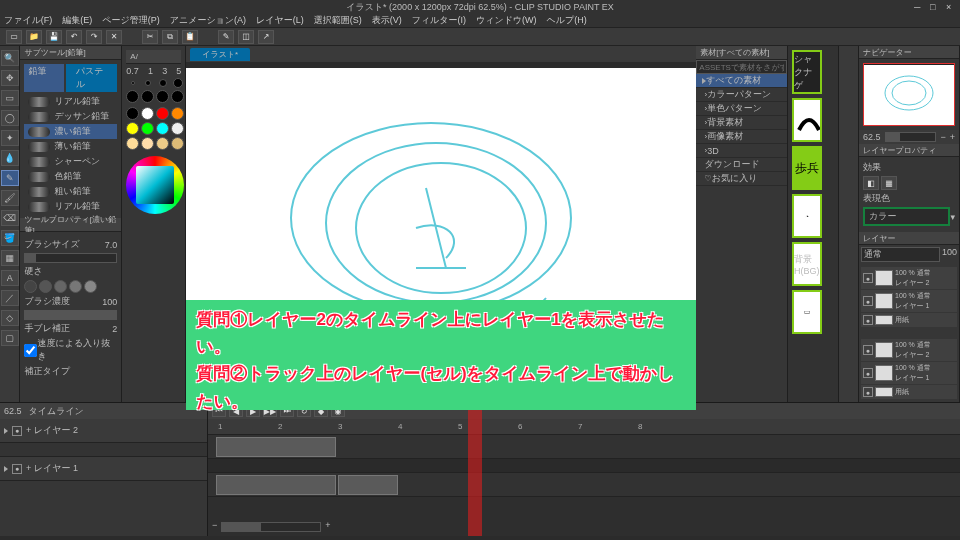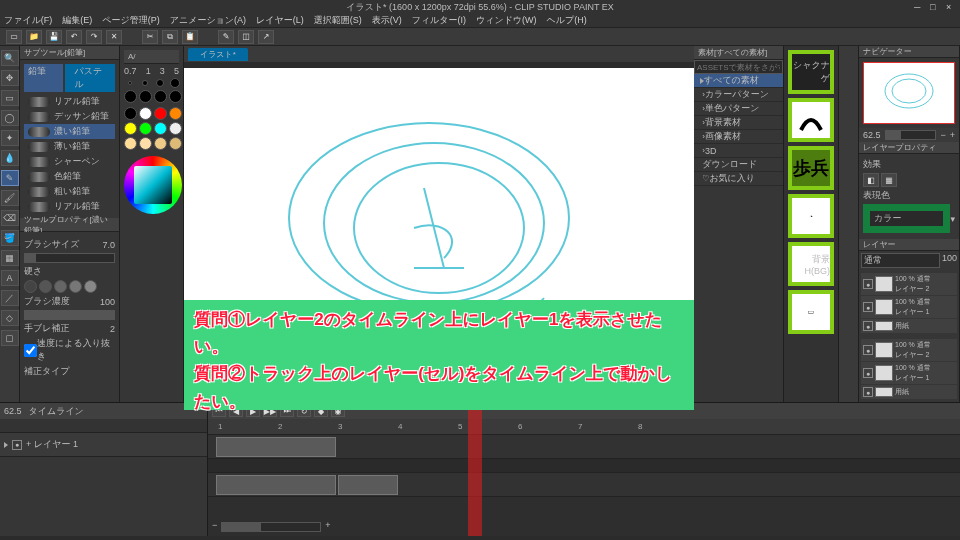--- a/index.html
+++ b/index.html
@@ -37,21 +37,21 @@
 .tab{background:#0369a1;padding:1px 12px;border-radius:2px 2px 0 0;font-size:8px}
 .canvas-area{flex:1;background:#2b2b2b;display:flex;align-items:flex-start;justify-content:center;padding-top:6px;position:relative}
 .canvas{width:510px;height:328px;background:#fff;position:relative}
 .overlay{position:absolute;left:0;right:0;top:238px;height:110px;background:#3fd67f;padding:6px 10px;z-index:5}
 .ov-line{font-size:17px;font-weight:bold;color:#ff1a3a;text-shadow:1px 1px 0 #fff,-1px -1px 0 #fff,1px -1px 0 #fff,-1px 1px 0 #fff;line-height:1.6}
 .rightA{width:108px;background:#363636}
 .cat-list{display:flex;flex-direction:column}
 .cat-item{height:14px;padding:0 6px;display:flex;align-items:center;font-size:8px;border-bottom:1px solid #2a2a2a}
 .cat-item.sel{background:#3a5a8a}
 .rightB{width:58px;background:#323232;padding:4px;display:flex;flex-direction:column;gap:4px}
-.mat-thumb{width:46px;height:44px;background:#222;border:4px solid #84cc16;display:flex;align-items:center;justify-content:center;font-size:7px;text-align:right}
+.mat-thumb{width:30px;height:44px;background:#222;border:2px solid #84cc16;display:flex;align-items:center;justify-content:center;font-size:7px;text-align:left}
 .mat-thumb.wh{background:#fff;color:#333}
 .rightC{width:24px;background:#3a3a3a}
 .rightD{width:108px;background:#363636;display:flex;flex-direction:column}
 .nav-thumb{height:68px;background:#222;margin:4px;border:1px solid #e03030;position:relative;display:flex;align-items:center;justify-content:center}
 .nav-thumb .mini{width:90px;height:60px;background:#fff}
 .layer-panel{flex:1;background:#363636;padding:2px}
 .layer-row{display:flex;align-items:center;height:22px;background:#404040;margin:1px 0;padding:0 2px;gap:2px}
 .layer-row.flat{height:14px}
 .lthumb{width:18px;height:16px;background:#ddd;border:1px solid #666}
 .eye{width:10px;height:10px;border:1px solid #888;font-size:7px;display:flex;align-items:center;justify-content:center}
@@ -67,21 +67,21 @@
 .clip{position:absolute;top:2px;height:20px;background:#5a5a5a;border:1px solid #777}
 .tl-layer{height:24px;display:flex;align-items:center;padding:0 4px;gap:4px;border-bottom:1px solid #222;background:#3a3a3a}
 .tri{width:0;height:0;border-left:4px solid #aaa;border-top:3px solid transparent;border-bottom:3px solid transparent;display:inline-block}
 svg.sketch{position:absolute;inset:0}
 .zoom-bar{height:14px;display:flex;align-items:center;padding:0 4px;gap:4px;font-size:8px;background:#3a3a3a}
 </style>
 </head>
 <body>
 
 <div class="titlebar">
-  <span>イラスト* (1600 x 1200px 72dpi 55.6%) - CLIP STUDIO PAINT EX</span>
+  <span>イラスト* (2000 x 1200px 72dpi 62.5%) - CLIP STUDIO PAINT EX</span>
   <div class="winbtns">
     <span>─</span>
     <span>□</span>
     <span>×</span>
   </div>
 </div>
 
 <div class="menubar">
   <span>ファイル(F)</span>
   <span>編集(E)</span>
@@ -291,21 +291,21 @@
 
   <div class="col rightB">
     <div class="mat-thumb">
         <span>シャクナゲ</span>
       </div>
     <div class="mat-thumb wh">
         <svg width="30" height="30">
           <path d="M5 25 Q15 5 25 25" stroke="#000" fill="none" stroke-width="4"></path>
         </svg>
       </div>
-    <div class="mat-thumb" style="background:#4d7c0f;color:#000;font-size:18px;font-weight:bold">歩兵</div>
+    <div class="mat-thumb" style="background:#84cc16;color:#000;font-size:12px;font-weight:normal">歩兵</div>
     <div class="mat-thumb wh">◔</div>
     <div class="mat-thumb wh">
         <span>背景H(BG)</span>
       </div>
     <div class="mat-thumb wh">▭</div>
   </div>
 
   <div class="col rightC"></div>
 
   <div class="col rightD">
@@ -328,21 +328,21 @@
     <div style="padding:4px">
       <div>効果</div>
       <div style="display:flex;gap:2px;margin:2px 0">
           <div class="tbtn">◧</div>
           <div class="tbtn">▦</div>
         </div>
       <div class="row">
           <span>表現色</span>
         </div>
       <div class="row">
-          <div style="background:#2a2a2a;border:7px solid #15803d;padding:1px 4px;flex:1">カラー</div>
+          <div style="background:#2a2a2a;border:2px solid #15803d;padding:1px 4px;flex:1">カラー</div>
           <span>▾</span>
         </div>
     </div>
     <div class="panel-hd">レイヤー</div>
     <div style="padding:2px;display:flex;gap:2px">
       <div style="flex:1;background:#2a2a2a;border:1px solid #555;padding:0 2px">通常</div>
       <span>100</span>
     </div>
     <div class="layer-panel">
       <div class="layer-row">
@@ -392,20 +392,25 @@
         </div>
     </div>
   </div>
 </div>
 
 <div class="timeline">
   <div class="tl-left">
     <div class="tl-toolbar">
       <span>62.5</span>
       <span style="margin-left:4px">タイムライン</span>
+    </div>
+    <div class="tl-layer">
+      <span class="tri"></span>
+        <div class="eye">●</div>
+        <span>+ レイヤー 2</span>
     </div>
     <div class="tl-layer" style="height:14px;background:#333"></div>
     <div class="tl-layer">
       <span class="tri"></span>
         <div class="eye">●</div>
         <span>+ レイヤー 1</span>
     </div>
   </div>
   <div class="tl-right">
     <div class="tl-toolbar">

